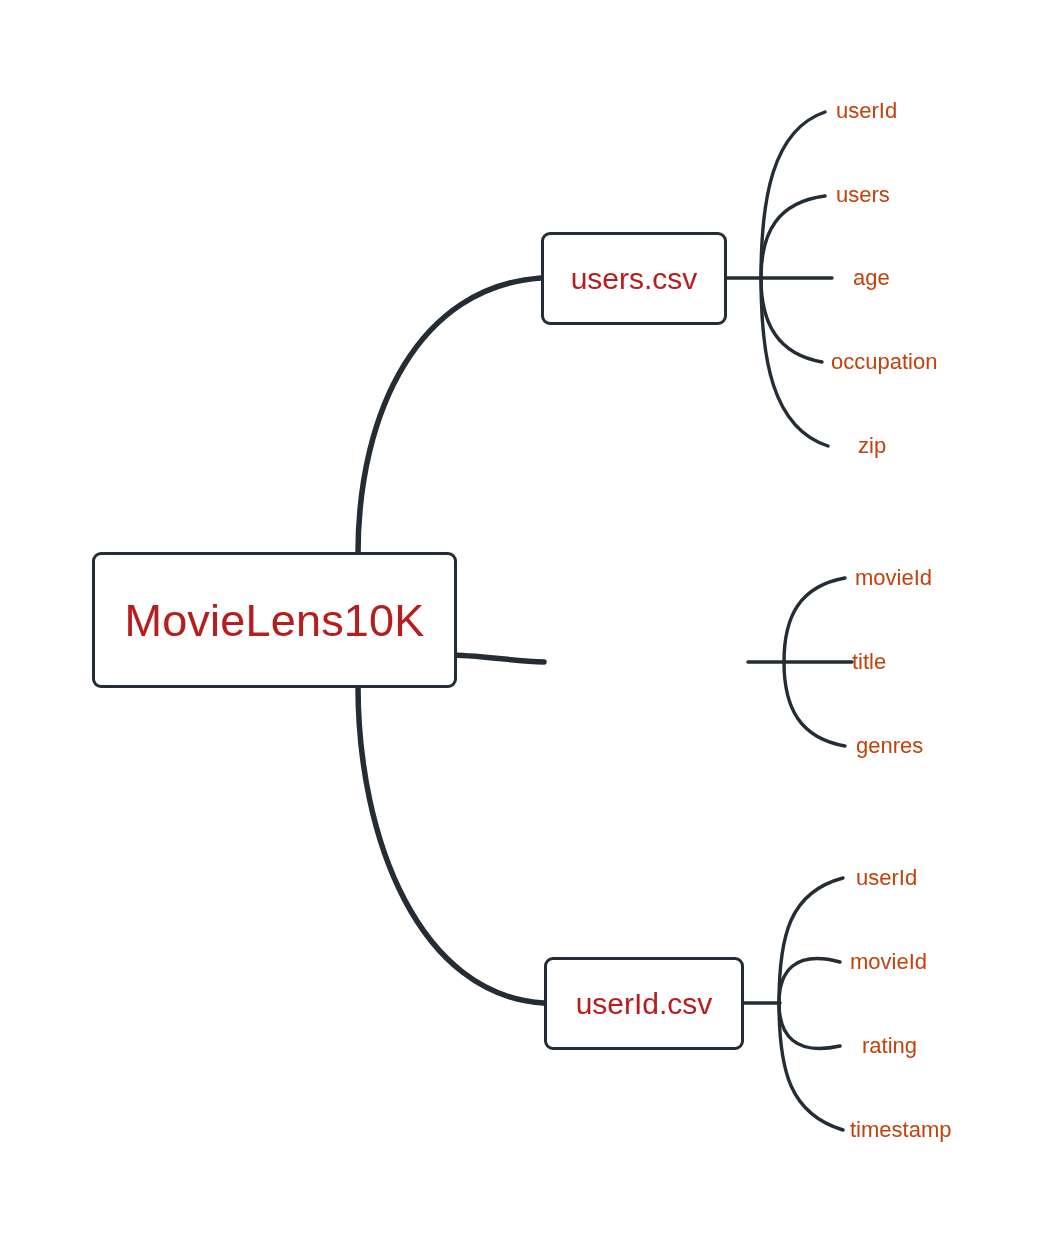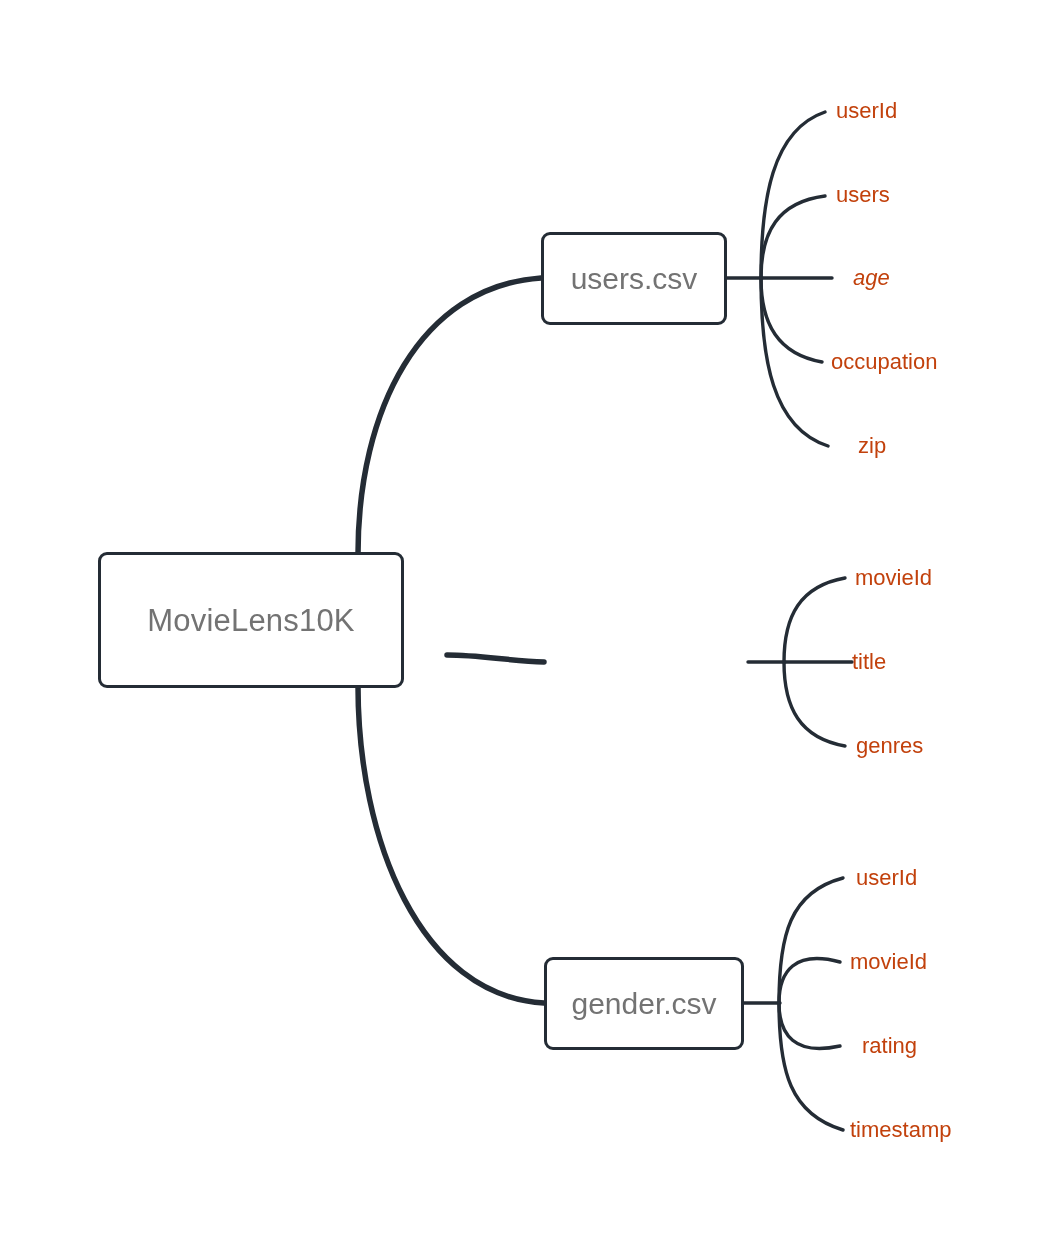--- a/index.html
+++ b/index.html
@@ -29,30 +29,30 @@
   }
   .node-box {
     position: absolute;
     box-sizing: border-box;
     background: #ffffff;
     border: 3px solid #242c35;
     border-radius: 9px;
     display: flex;
     align-items: center;
     justify-content: center;
-    color: #737373;
+    color: #b91c1c;
     line-height: 1;
     white-space: nowrap;
   }
   .node-root {
-    left: 98px;
+    left: 92px;
     top: 552px;
-    width: 306px;
+    width: 365px;
     height: 136px;
-    font-size: 31px;
+    font-size: 45px;
     letter-spacing: 0.2px;
   }
   .node-file {
     font-size: 30px;
   }
   .node-users   { left: 541px; top: 232px; width: 186px; height: 93px; }
   .node-movies  { left: 544px; top: 617px; width: 204px; height: 90px; }
   .node-ratings { left: 544px; top: 957px; width: 200px; height: 93px; }
 
   .leaf-label {
@@ -104,26 +104,26 @@
   <div class="node-box node-root">
     <span>MovieLens10K</span>
   </div>
 
   <div class="node-box node-file node-users">
     <span>users.csv</span>
   </div>
 
 
   <div class="node-box node-file node-ratings">
-    <span>gender.csv</span>
+    <span>userId.csv</span>
   </div>
 
   <div class="leaf-label" style="left:836px; top:111px;">userId</div>
   <div class="leaf-label" style="left:836px; top:195px;">users</div>
-  <div class="leaf-label" style="left:853px; top:278px;font-style:italic;">age</div>
+  <div class="leaf-label" style="left:853px; top:278px;">age</div>
   <div class="leaf-label" style="left:831px; top:362px;">occupation</div>
   <div class="leaf-label" style="left:858px; top:446px;">zip</div>
 
   <div class="leaf-label" style="left:855px; top:578px;">movieId</div>
   <div class="leaf-label" style="left:852px; top:662px;">title</div>
   <div class="leaf-label" style="left:856px; top:746px;">genres</div>
 
   <div class="leaf-label" style="left:856px; top:878px;">userId</div>
   <div class="leaf-label" style="left:850px; top:962px;">movieId</div>
   <div class="leaf-label" style="left:862px; top:1046px;">rating</div>

